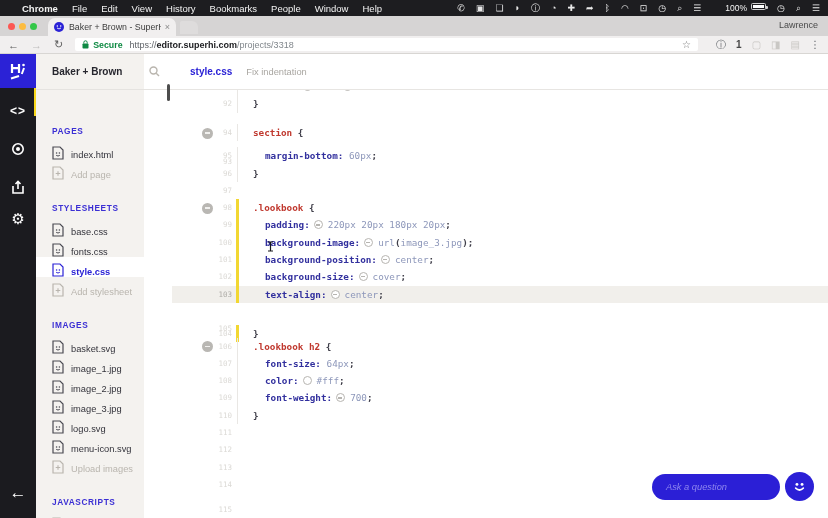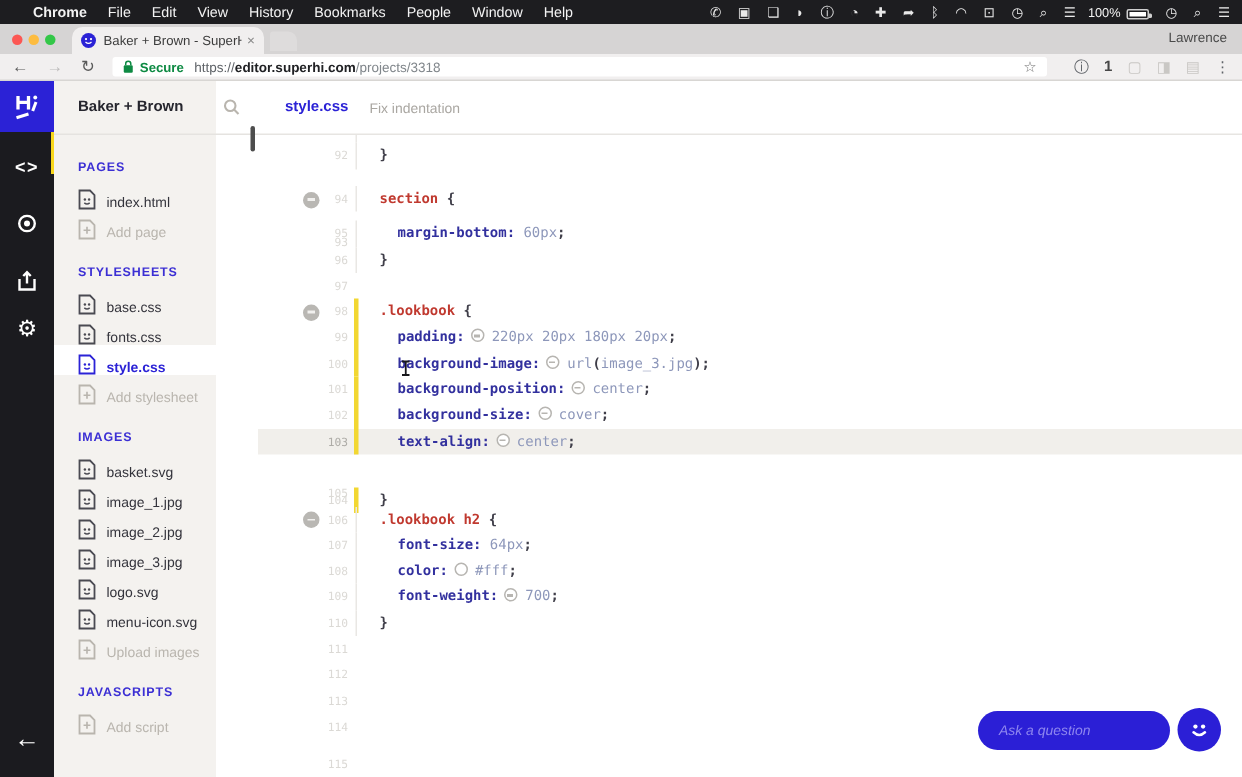--- a/index.html
+++ b/index.html
@@ -7,21 +7,21 @@
   #stage { position:relative; width:828px; height:518px; background:#fff; overflow:hidden; }
 
   
   #menubar { position:absolute; top:0; left:0; width:828px; height:16px; background:#1d1d20; color:#f3f3f3;
              display:flex; align-items:center; font-size:9.5px; padding:0 8px; }
   #menubar .apple { font-size:10px; margin-right:14px; }
   #menubar .mi { margin-right:14px; }
   #menubar .app { font-weight:bold; }
   #menubar .spacer { flex:1; }
   #menubar .sti { margin-left:11px; font-size:9px; color:#e8e8e8; }
-  #battery { display:inline-flex; align-items:flex-end; margin-left:8px; }
+  #battery { display:inline-flex; align-items:flex-start; margin-left:24px; }
   #battery .pct { font-size:8.5px; margin-right:4px; }
   #battery .shell { width:15px; height:7px; border:1px solid #cfcfcf; border-radius:1.5px; position:relative; }
   #battery .fill { position:absolute; left:1px; top:1px; bottom:1px; width:11px; background:#fff; }
   #battery .nub { position:absolute; right:-3px; top:1.5px; width:2px; height:3px; background:#cfcfcf; border-radius:0 1px 1px 0; }
 
   
   #tabbar { position:absolute; top:16px; left:0; width:828px; height:20px; background:#d6d4d4; }
   .tl { position:absolute; top:7px; width:7px; height:7px; border-radius:50%; }
   #tl-close { left:8px;  background:#fc5753; }
   #tl-min   { left:19px; background:#fdbc40; }
@@ -69,21 +69,21 @@
   #back-arrow { position:absolute; left:0; top:424px; width:36px; height:30px; color:#fff; font-size:17px; font-weight:bold;
                 display:flex; align-items:center; justify-content:center; }
 
   
   #sidebar { position:absolute; left:36px; top:0; width:108px; height:464px; background:#f4f2ef; }
   #sb-head { position:absolute; left:0; top:0; width:136px; height:36px; border-bottom:1px solid #e5e3e0;
              display:flex; align-items:center; padding:0 12px 0 16px; }
   #sb-title { font-size:10px; font-weight:bold; color:#26262e; flex:1; }
   #sb-scroll { position:absolute; left:131px; top:30px; width:3px; height:17px; background:#4d4d4d; border-radius:2px; z-index:5; }
   #sb-body { position:absolute; left:0; top:37px; width:136px; bottom:0; padding-top:12px; }
-  .sb-sec { margin-bottom:13px; }
+  .sb-sec { margin-bottom:13px;margin-top:20px; }
   .sb-label { font-size:8.3px; font-weight:bold; letter-spacing:0.6px; color:#3b2fd4; padding:0 16px; height:17px; line-height:17px; }
   .sb-row { height:20px; display:flex; align-items:flex-end; padding:0 10px 0 16px; }
   .sb-row.active { background:#fff; }
   .sb-row .fic { width:12px; height:14px; flex:0 0 12px; margin-right:7px; display:flex; align-items:center; }
   .sb-row .lbl { font-size:9.3px; color:#33333b; white-space:nowrap; }
   .sb-row.grey .lbl { color:#b9b5ae; }
   .sb-row.active .lbl { color:#2b22d6; font-weight:bold; }
 
   
   #editor { position:absolute; left:172px; top:0; width:656px; height:464px; background:#fff; }

